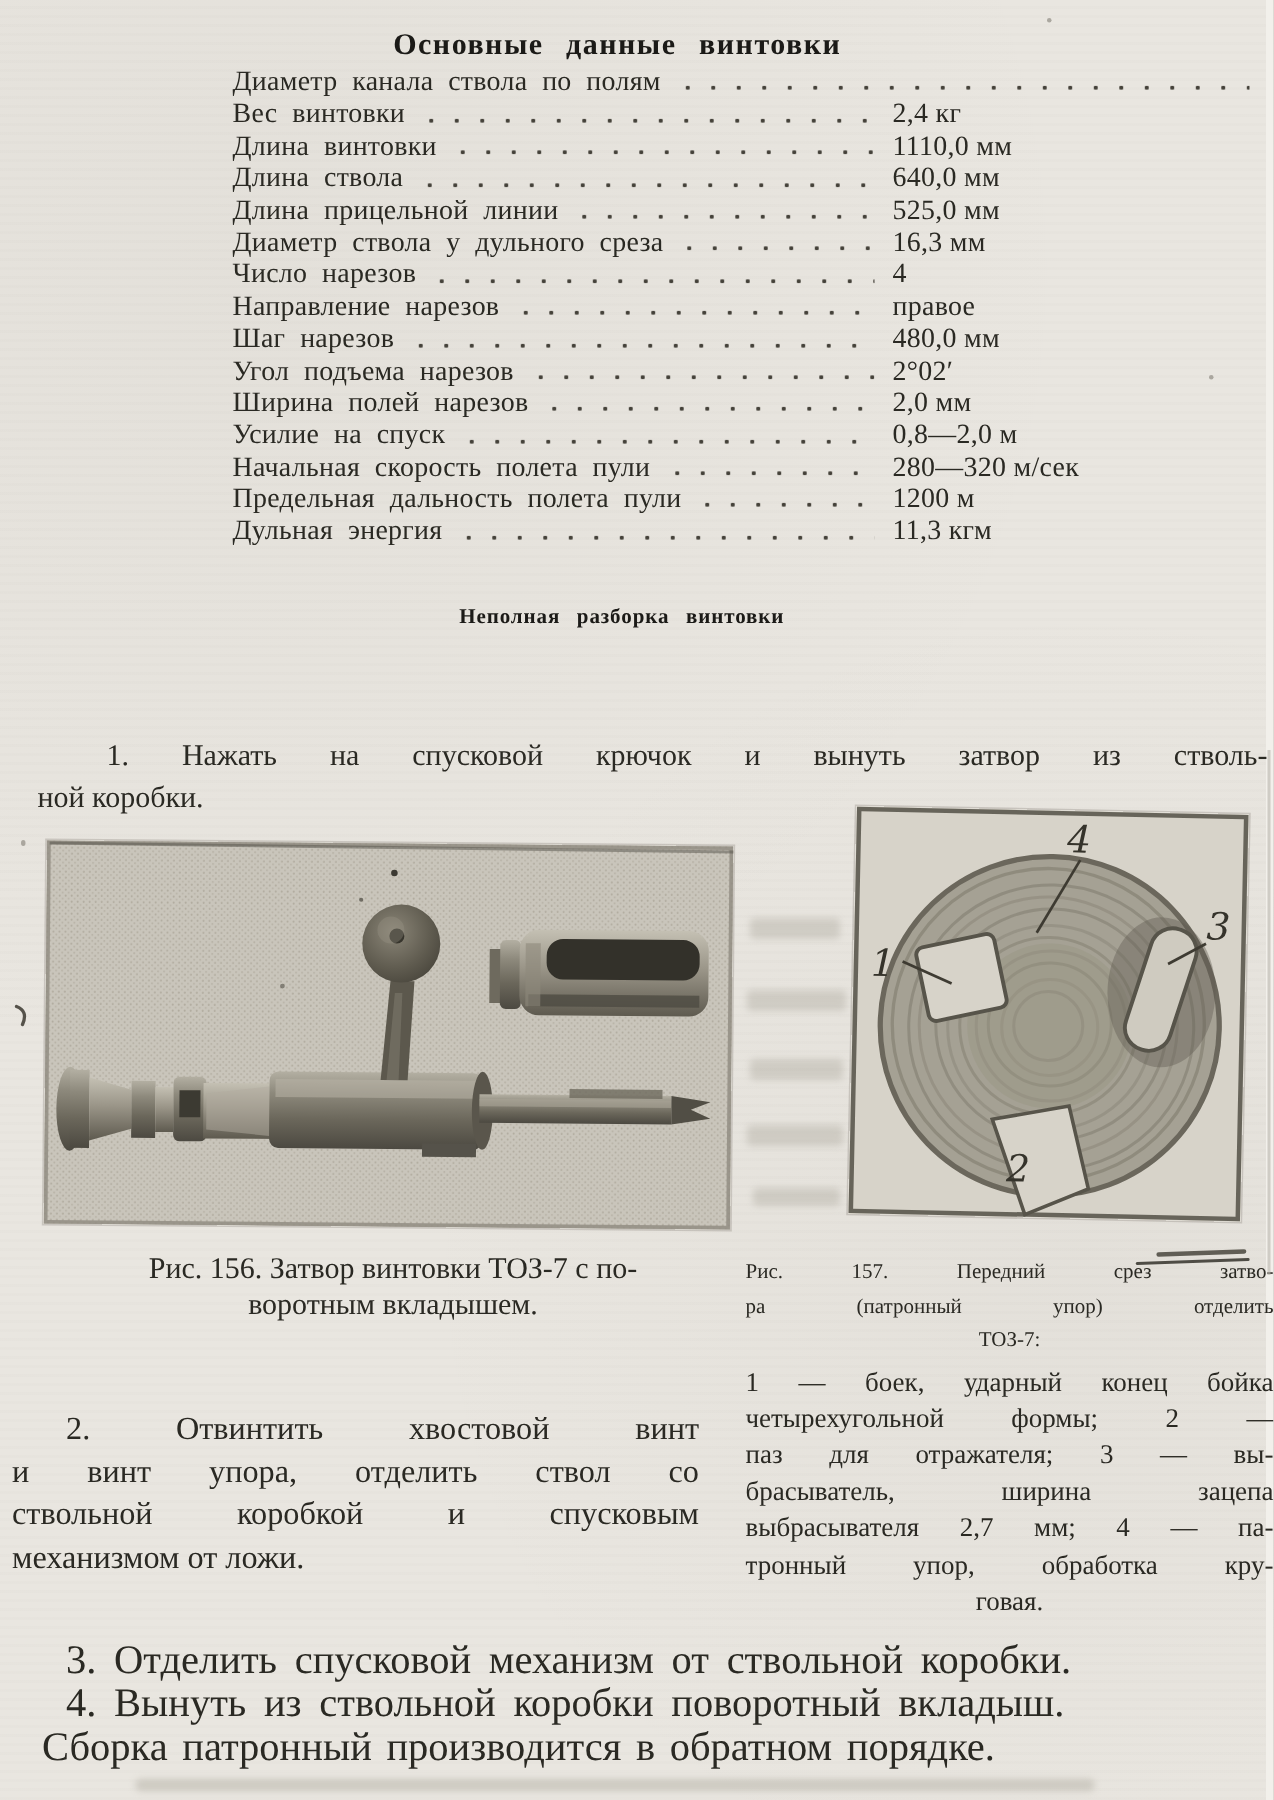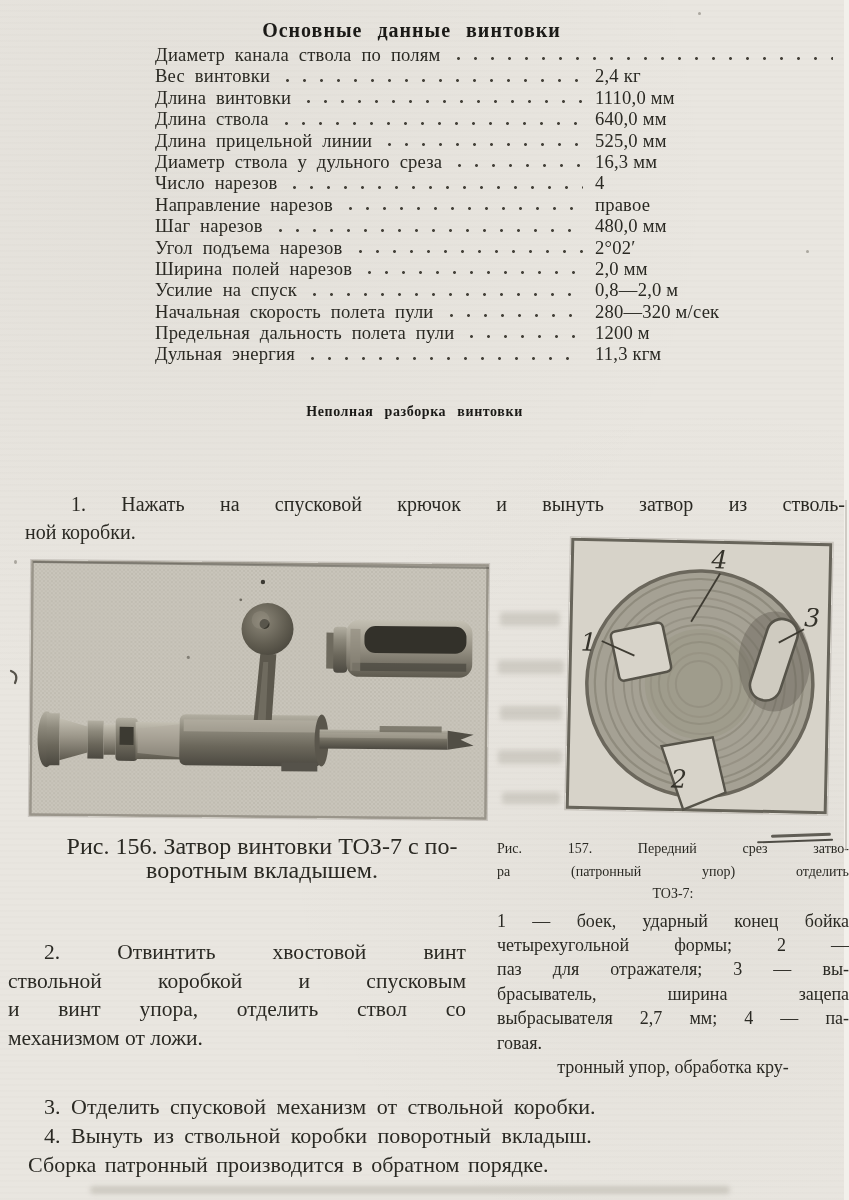--- a/index.html
+++ b/index.html
@@ -43,34 +43,34 @@
   .just .line:last-child{text-align:right; text-align-last:left;}
 
   .p1{position:absolute; left:25px; top:472px; width:820px; font-size:20px; line-height:28px; color:#2a2923;margin-top:18px;}
   .p1 .line:first-child{text-indent:46px;}
 
   .fig{position:absolute; box-shadow:0 0 0 1px rgba(110,105,95,.25);}
   .fig156{left:30px; top:562px; width:458px; height:256px; transform:rotate(.5deg);}
   .fig157{left:568px; top:540px; width:262px; height:272px; transform:rotate(1.2deg);}
   .fig svg{display:block;width:100%;height:100%;}
 
-  .cap156{position:absolute; left:58px; top:834px; width:408px; font-size:24px; line-height:24px; text-align:center; color:#2a2923;}
+  .cap156{position:absolute; left:58px; top:834px; width:408px; font-size:20px; line-height:24px; text-align:center; color:#2a2923;}
   .cap156 .line{text-align:center; white-space:normal;}
 
   .col157{position:absolute; left:497px; top:838px; width:352px; color:#2a2923;}
   .cap157 .line{font-size:14px; line-height:22.5px;}
   .cap157 .line:last-child{text-align:left; text-align-last:center;}
   .legend157{margin-top:3px;}
   .legend157 .line{font-size:18px; line-height:24.4px;}
   .legend157 .line:last-child{text-align:center; text-align-last:center;}
 
   .p2{position:absolute; left:8px; top:938px; width:458px; font-size:21.5px; line-height:28.6px; color:#2a2923;}
   .p2 .line:first-child{text-indent:36px;}
 
-  .closing{position:absolute; left:28px; top:1092px; width:760px; font-size:22px; line-height:29px; word-spacing:5px; color:#2a2923;}
+  .closing{position:absolute; left:28px; top:1092px; width:760px; font-size:27px; line-height:29px; word-spacing:5px; color:#2a2923;}
   .closing .line{white-space:nowrap; padding-left:16px;}
   .closing .line:last-child{padding-left:0; word-spacing:3px;}
 
   
   .smudge-strike{position:absolute; left:757px; top:831px; width:76px; height:14px; opacity:.85; transform:rotate(-2deg);}
   .smudge-strike i{display:block;height:2.5px;background:#35332c;margin-top:3px;border-radius:2px;}
   .smudge-strike i:first-child{width:60px;margin-left:14px;background:#4a473e;}
   .margin-curve{position:absolute;left:8px;top:668px;width:14px;height:18px;}
   .ghost{position:absolute; background:#aaa69b; filter:blur(2.5px); opacity:.38; border-radius:3px;}
   .ghost-bottom{position:absolute; left:90px; top:1186px; width:640px; height:8px; background:#b2aea3; filter:blur(2.5px); opacity:.5; border-radius:4px;}
@@ -295,29 +295,29 @@
         <div class="line">Рис. 157. Передний срез затво-</div>
         <div class="line">ра (патронный упор) отделить</div>
         <div class="line">ТОЗ-7:</div>
       </div>
     <div class="legend157 lines just">
         <div class="line">1 — боек, ударный конец бойка</div>
         <div class="line">четырехугольной формы; 2 —</div>
         <div class="line">паз для отражателя; 3 — вы-</div>
         <div class="line">брасыватель, ширина зацепа</div>
         <div class="line">выбрасывателя 2,7 мм; 4 — па-</div>
+        <div class="line">тронный упор, обработка кру-</div>
         <div class="line">говая.</div>
-        <div class="line">тронный упор, обработка кру-</div>
       </div>
   </div>
 
   <div class="p2 lines just">
       <div class="line">2. Отвинтить хвостовой винт</div>
+      <div class="line">и винт упора, отделить ствол со</div>
       <div class="line">ствольной коробкой и спусковым</div>
-      <div class="line">и винт упора, отделить ствол со</div>
       <div class="line">механизмом от ложи.</div>
     </div>
 
   <div class="closing lines">
       <div class="line">3. Отделить спусковой механизм от ствольной коробки.</div>
       <div class="line">4. Вынуть из ствольной коробки поворотный вкладыш.</div>
       <div class="line">Сборка патронный производится в обратном порядке.</div>
     </div>
 
   <div class="smudge-strike">

